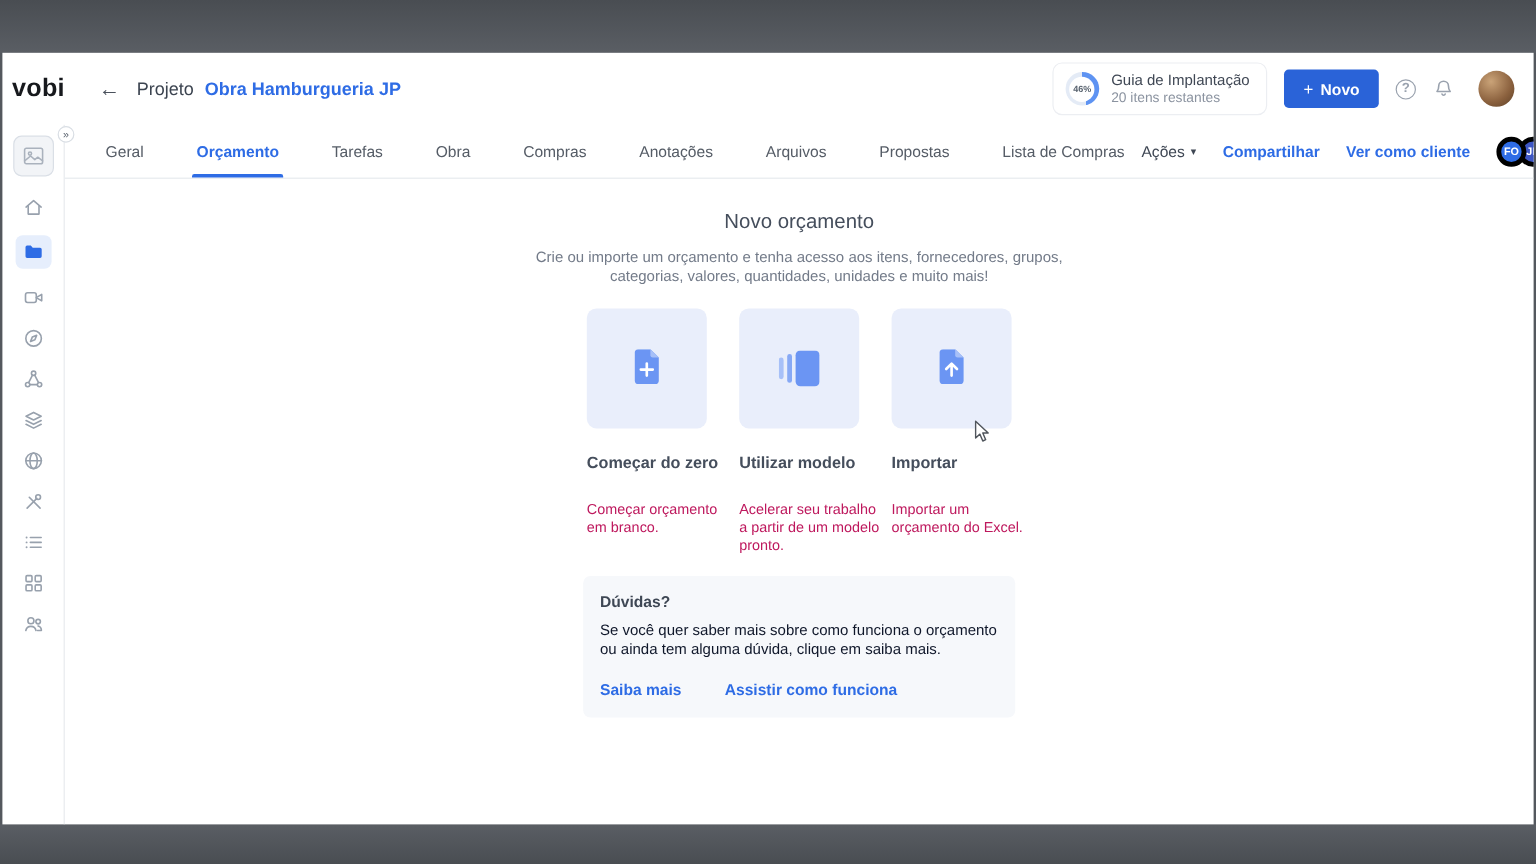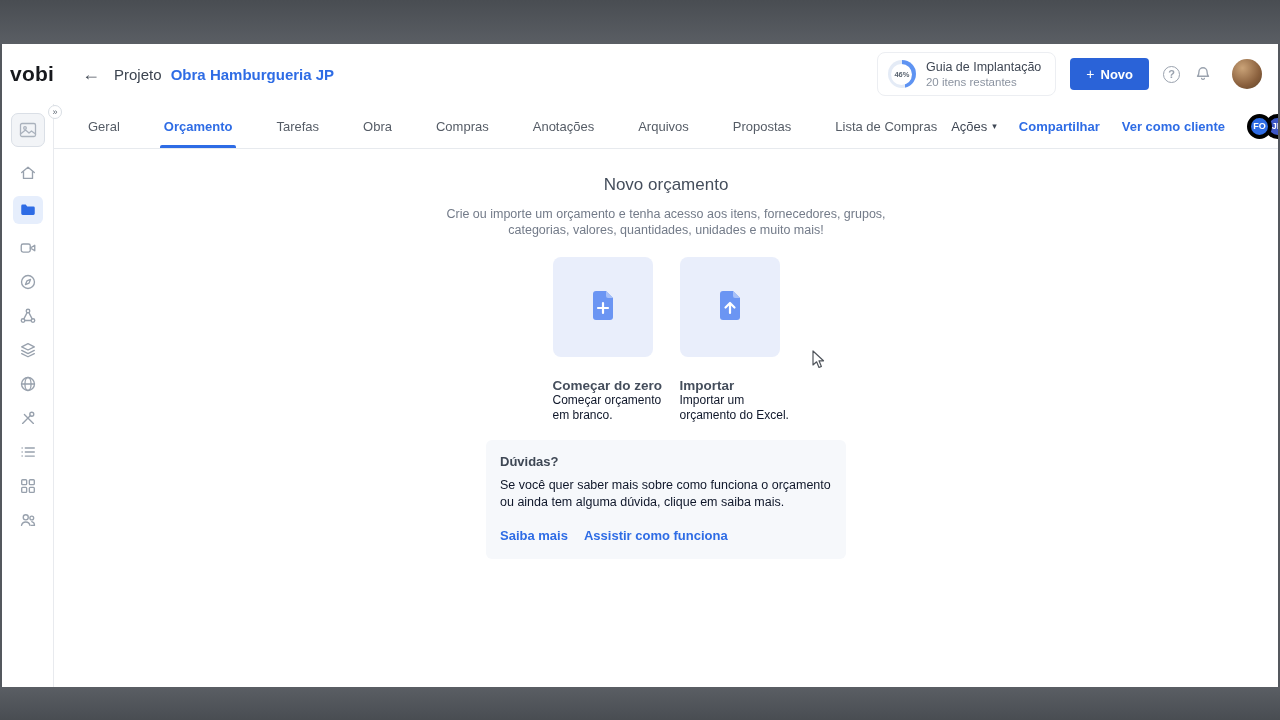--- a/index.html
+++ b/index.html
@@ -93,27 +93,27 @@
   
   .content { flex:1; text-align:center; padding-top:26px; overflow:hidden; }
   .page-title { font-size:17px; font-weight:400; color:#454e5c; }
   .subtitle { margin:11px auto 0; max-width:445px; font-size:12.5px; color:#737b89; line-height:1.3; }
 
   .cards { display:flex; justify-content:center; gap:27px; margin-top:18px; text-align:left; }
   .card { width:100px; }
   .card-box { width:100px; height:100px; background:#e9eefb; border-radius:8px;
               display:flex; align-items:center; justify-content:center; cursor:pointer; }
   .card-title { margin-top:21px; font-size:13.5px; font-weight:700; color:#454e5c; white-space:nowrap; }
-  .card-desc { margin-top:0; font-size:12px; color:#0f172a; line-height:1.28; width:122px; }
+  .card-desc { margin-top:24px; font-size:12px; color:#be185d; line-height:1.28; width:122px; }
 
   .help { width:360px; margin:17px auto 0; background:#f6f8fb; border-radius:6px;
           padding:14px 14px 16px; text-align:left; }
   .help-title { font-size:13px; font-weight:700; color:#3e4754; }
   .help-text { margin-top:8px; font-size:12.5px; color:#0f172a; line-height:1.35; max-width:332px; }
-  .help-links { margin-top:17px; display:flex; gap:16px; }
+  .help-links { margin-top:17px; display:flex; gap:36px; }
   .help-link { font-size:13px; font-weight:700; color:#2e6ce5; cursor:pointer; }
 
   .cursor { position:absolute; left:812px; top:350px; z-index:50; pointer-events:none; }
 </style>
 </head>
 <body>
 
 <div class="topband"></div>
 <div class="bottomband"></div>
 
@@ -288,20 +288,31 @@
               <svg width="30" height="32" viewBox="0 0 30 32">
                 <path d="M5 3 a3 3 0 0 1 3 -3 h10 l7 7 v19 a3 3 0 0 1 -3 3 H8 a3 3 0 0 1 -3 -3 z" fill="#6b95f3"></path>
                 <path d="M18 0 l7 7 h-5 a2 2 0 0 1 -2 -2 z" fill="#a7c0f8"></path>
                 <path d="M15 12 v10 M10 17 h10" stroke="#ffffff" stroke-width="2.2" stroke-linecap="round"></path>
               </svg>
             </div>
             <div class="card-title">Começar do zero</div>
             <div class="card-desc">Começar orçamento em branco.</div>
           </div>
 
+          <div class="card">
+            <div class="card-box">
+              <svg width="34" height="30" viewBox="0 0 34 30">
+                <rect x="0" y="6" width="4" height="18" rx="2" fill="#a7c0f8"></rect>
+                <rect x="7" y="3" width="4" height="24" rx="2" fill="#87a9f5"></rect>
+                <rect x="14" y="0" width="20" height="30" rx="4" fill="#6b95f3"></rect>
+              </svg>
+            </div>
+            <div class="card-title">Utilizar modelo</div>
+            <div class="card-desc">Acelerar seu trabalho a partir de um modelo pronto.</div>
+          </div>
 
           <div class="card">
             <div class="card-box">
               <svg width="30" height="32" viewBox="0 0 30 32">
                 <path d="M5 3 a3 3 0 0 1 3 -3 h10 l7 7 v19 a3 3 0 0 1 -3 3 H8 a3 3 0 0 1 -3 -3 z" fill="#6b95f3"></path>
                 <path d="M18 0 l7 7 h-5 a2 2 0 0 1 -2 -2 z" fill="#a7c0f8"></path>
                 <path d="M15 22 v-9 M10.5 16.5 L15 12 l4.5 4.5" stroke="#ffffff" stroke-width="2.2" stroke-linecap="round" stroke-linejoin="round" fill="none"></path>
               </svg>
             </div>
             <div class="card-title">Importar</div>

